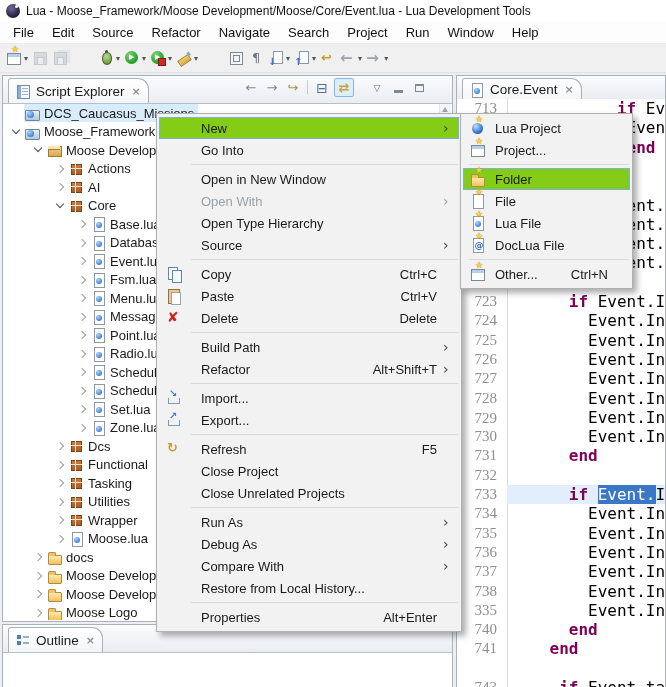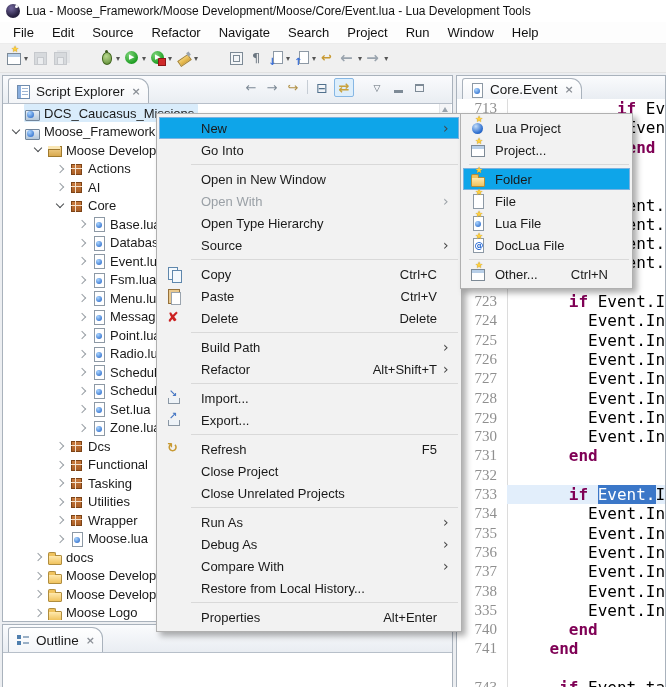--- a/index.html
+++ b/index.html
@@ -69,21 +69,21 @@
   .kw{color:#7f0055;font-weight:bold;text-align:right;}
   .selword{background:#3b77c8;color:#fff;}
 
   
   .menu{position:absolute;background:#f2f2f2;border:1px solid #b0b0b0;box-shadow:4px 4px 6px rgba(0,0,0,.32);padding:3px 0;box-sizing:border-box;z-index:50;}
   .context-menu{left:156px;top:113px;width:306px;}
   .new-submenu{left:460px;top:113px;width:173px;z-index:60;}
   .mi{position:relative;height:22px;display:flex;align-items:center;padding:0 4px 0 42px;font-size:13px;color:#1a1a1a;margin:0 2px;}
   .new-submenu .mi{padding-left:32px;}
   .mi .ic{position:absolute;left:7px;top:3px;}
-  .mi.hl{background:#0ea5e9;box-shadow:inset 0 0 0 1px #79b2e0;}
+  .mi.hl{background:#84cc16;box-shadow:inset 0 0 0 1px #79b2e0;}
   .mi.dis{color:#9aa0a6;}
   .mi-label{white-space:nowrap;}
   .mi-shortcut{margin-left:auto;padding-right:6px;white-space:nowrap;}
   .mi-arrow{width:12px;flex:none;font-family:"DejaVu Sans",sans-serif;color:#444;font-size:14px;line-height:1;}
   .mi.dis .mi-arrow{color:#9aa0a6;}
   .mi-arrow.has::before{content:"\203A";}
   .msep{height:1px;background:#d9d9d9;margin:3px 3px 3px 34px;}
   .new-submenu .msep{margin-left:8px;}
 
   

